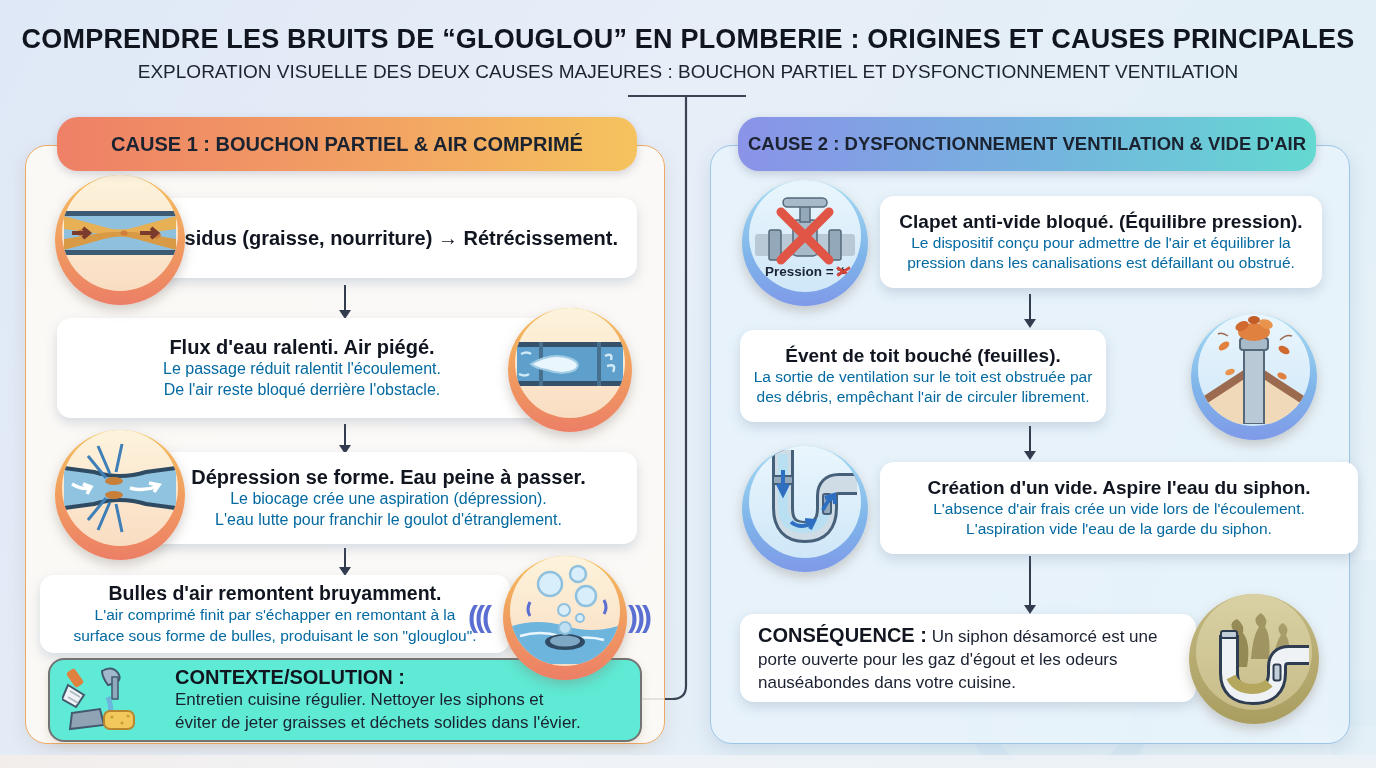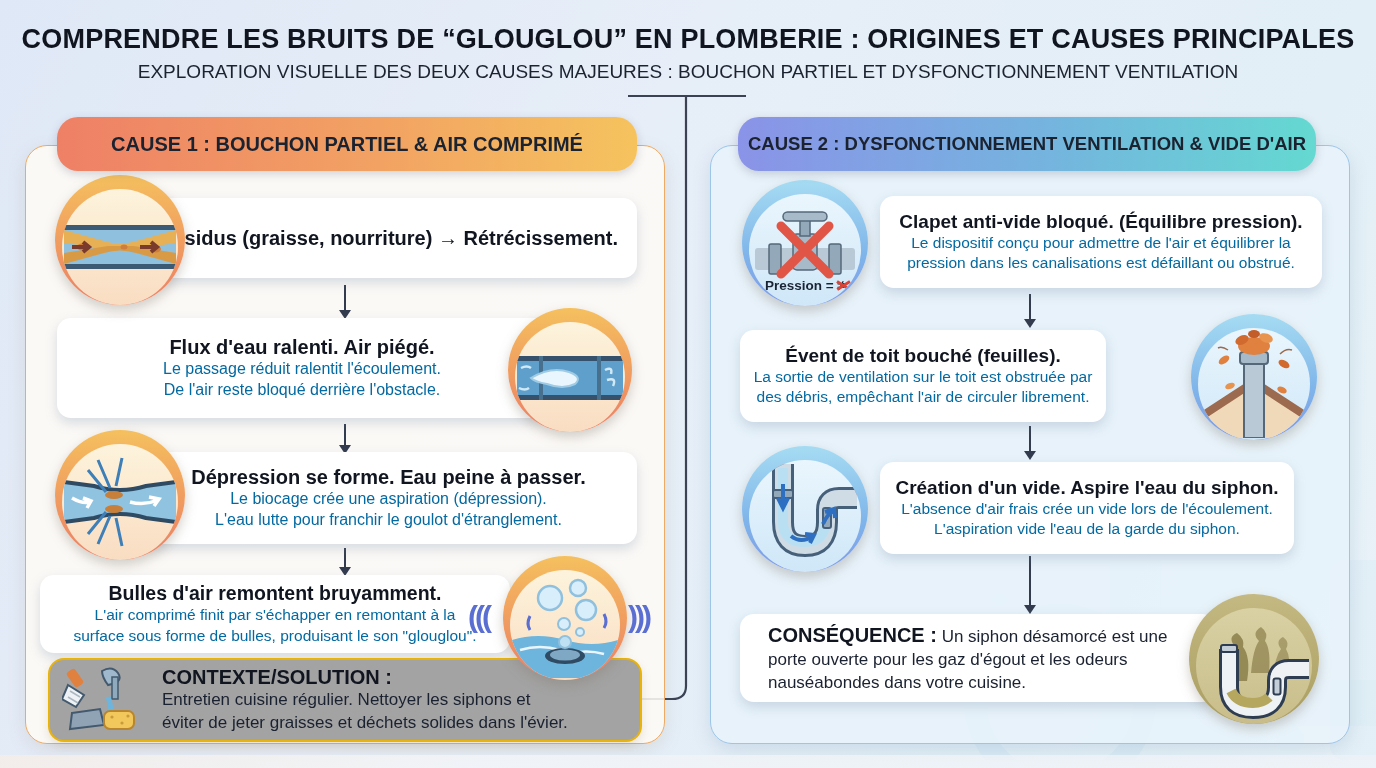--- a/index.html
+++ b/index.html
@@ -22,43 +22,43 @@
   .pill{top:117px;height:54px;border-radius:21px;display:flex;align-items:center;justify-content:center;font-weight:700;color:#1b2230;box-shadow:0 3px 8px rgba(90,90,120,.25);z-index:5;}
   .pill.c1{left:57px;width:580px;font-size:20px;background:linear-gradient(90deg,#ee8066,#f2a263 55%,#f5c35e);}
   .pill.c2{left:738px;width:578px;font-size:18.5px;background:linear-gradient(90deg,#8a93e8,#74b5de 55%,#64d9d1);}
   
   .stepbox{background:#ffffff;border-radius:14px;box-shadow:0 5px 12px rgba(120,140,170,.28);display:flex;flex-direction:column;align-items:center;justify-content:center;z-index:3;}
   .stepbox .t{font-weight:700;font-size:20px;white-space:nowrap;color:#10151f;}
   .stepbox .b{font-size:16px;white-space:nowrap;color:#0369a1;line-height:1.3;}
   .panel-right-text .t{font-size:19px;}
   .panel-right-text .b{font-size:15.5px;}
   
-  .circ{border-radius:50%;display:flex;align-items:flex-end;justify-content:center;z-index:4;box-shadow:0 5px 12px rgba(130,120,110,.35);}
+  .circ{border-radius:50%;display:flex;align-items:flex-start;justify-content:center;z-index:4;box-shadow:0 5px 12px rgba(130,120,110,.35);}
   .circ .inner{width:calc(100% - 14px);height:calc(100% - 14px);border-radius:50%;display:flex;flex-direction:column;align-items:center;justify-content:center;overflow:hidden;}
   .ring-orange{background:linear-gradient(180deg,#f5c05e,#f09a60 55%,#ec7f66);}
   .ring-orange .inner{background:linear-gradient(180deg,#fdf3dc,#f9ddc2);}
   .ring-blue{background:linear-gradient(180deg,#a6dcf2,#7fb4ea 60%,#7f9ae8);}
   .ring-blue .inner{background:linear-gradient(180deg,#eaf6fd,#cfe7f8);}
   .ring-olive{background:linear-gradient(180deg,#c4b982,#a99d60);}
   .ring-olive .inner{background:linear-gradient(180deg,#d9d1a4,#c8bd8a);}
   .press-label{font-size:13.5px;font-weight:700;color:#1b2435;margin-top:-4px;white-space:nowrap;}
   .neq{position:relative;display:inline-block;}
   .neq::after{content:"";position:absolute;left:-2px;top:6px;width:15px;height:2.5px;background:#d6453a;transform:rotate(-32deg);}
   .neq::before{content:"";position:absolute;left:-2px;top:6px;width:15px;height:2.5px;background:#d6453a;transform:rotate(32deg);}
   
   .varrow{width:2px;background:#333b4e;z-index:2;}
   .varrow::after{content:"";position:absolute;bottom:-8px;left:-5px;border-left:6px solid transparent;border-right:6px solid transparent;border-top:9px solid #333b4e;}
   
   .waves{font-size:30px;font-weight:700;color:#5a6fd1;z-index:5;letter-spacing:-3px;}
   
-  .solutionbox{left:48px;top:658px;width:590px;height:80px;background:#a3a3a3;border:2px solid #eab308;border-radius:16px;z-index:3;box-shadow:0 4px 10px rgba(150,120,80,.2);display:flex;align-items:center;}
+  .solutionbox{left:48px;top:658px;width:590px;height:80px;background:#5eead4;border:2px solid #737373;border-radius:16px;z-index:3;box-shadow:0 4px 10px rgba(150,120,80,.2);display:flex;align-items:center;gap:13px;}
   .solutionbox .txt{margin-left:14px;}
   .solutionbox .lbl{font-size:20px;font-weight:700;color:#10151f;}
   .solutionbox .ln{font-size:17px;white-space:nowrap;color:#1a2130;line-height:1.3;}
-  .conseq{text-align:left;align-items:flex-start;justify-content:center;padding:0 28px;}
+  .conseq{text-align:left;align-items:flex-start;justify-content:center;padding:0 18px;}
   .conseq p{margin:0;font-size:17px;line-height:1.35;color:#1a2130;}
   .conseq b{font-size:20px;color:#10151f;}
   
   .wm{z-index:0;opacity:.5;}
   .band-bottom{left:0;right:0;bottom:0;height:13px;background:linear-gradient(90deg,#f6eee8,#f3f5f8 35%,#edf2f7);z-index:6;opacity:.8;}
 </style>
 </head>
 <body>
 
 <div class="abs wm" style="left:940px;top:560px;width:460px;height:200px;">
@@ -251,21 +251,21 @@
       <path d="M30 0 V58 Q30 82 52 82 Q74 82 74 58 V46 Q74 34 86 34 L104 34" stroke="#cfdce6" stroke-width="16" fill="none"></path>
       <path d="M30 4 V58 Q30 78 52 78 Q72 78 72 58" stroke="#b8e0f2" stroke-width="10" fill="none"></path>
       <rect x="20" y="26" width="20" height="8" rx="2" fill="#93a9ba" stroke="#47607a" stroke-width="2"></rect>
       <rect x="64" y="50" width="20" height="8" rx="2" transform="rotate(90 74 54)" fill="#93a9ba" stroke="#47607a" stroke-width="2"></rect>
       <path d="M30 20 v22 m-5 -8 l5 10 l5 -10" fill="none" stroke="#2e6fc2" stroke-width="4"></path>
       <path d="M38 72 q10 8 22 0 m-8 -2 l9 1 l-4 8" fill="none" stroke="#2e6fc2" stroke-width="4"></path>
       <path d="M70 60 q4 -10 12 -14 m-10 2 l9 -3 l1 9" fill="none" stroke="#2e6fc2" stroke-width="4"></path>
     </svg>
   </div>
 </div>
-<div class="abs stepbox panel-right-text" style="left:880px;top:462px;width:414px;height:92px;">
+<div class="abs stepbox panel-right-text" style="left:880px;top:462px;width:478px;height:92px;">
   <div class="t">Création d'un vide. Aspire l'eau du siphon.</div>
   <div class="b">L'absence d'air frais crée un vide lors de l'écoulement.</div>
   <div class="b">L'aspiration vide l'eau de la garde du siphon.</div>
 </div>
 <div class="abs varrow" style="left:1029px;top:556px;height:50px;"></div>
 
 <div class="abs stepbox conseq" style="left:740px;top:614px;width:420px;height:88px;">
   <p><b>CONSÉQUENCE :</b><span> Un siphon désamorcé est une porte ouverte pour les gaz d'égout et les odeurs nauséabondes dans votre cuisine.</span></p>
 </div>
 <div class="abs circ ring-olive" style="left:1189px;top:594px;width:130px;height:130px;">

